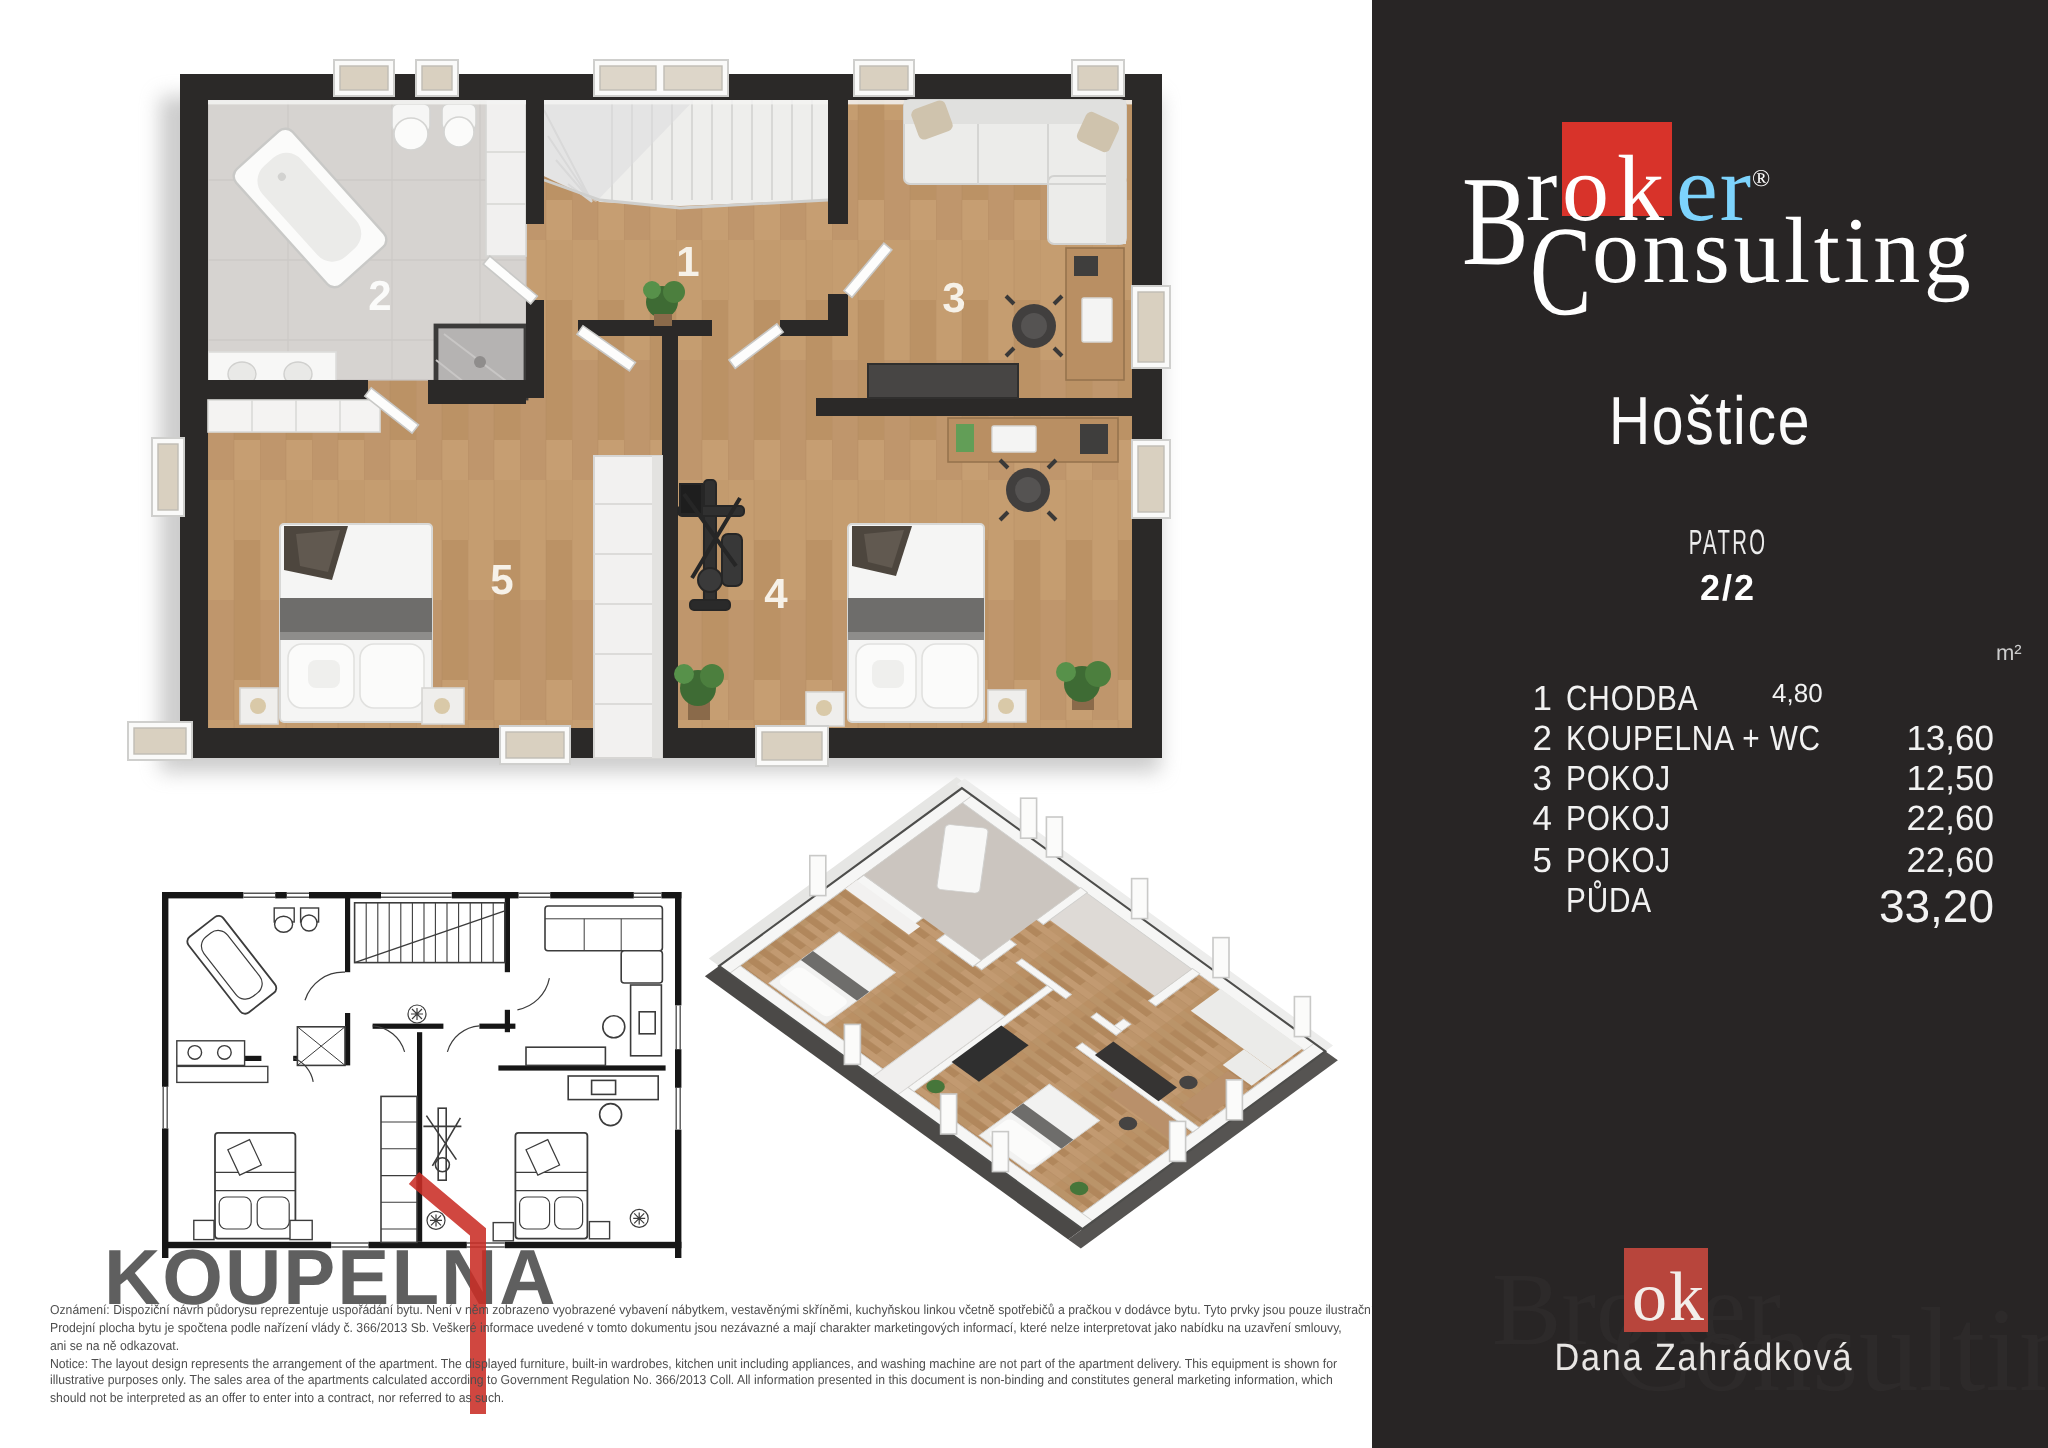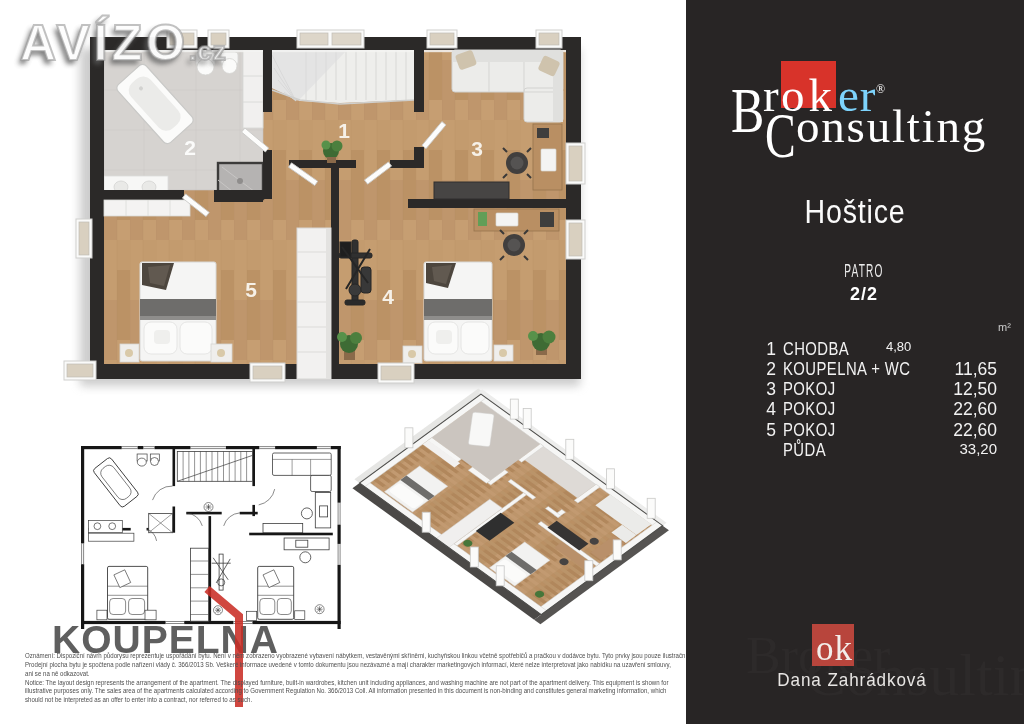--- a/index.html
+++ b/index.html
@@ -541,21 +541,20 @@
 <rect x="647.2" y="498.3" width="8" height="20" fill="#fbfbfa" stroke="#c9c9c7" stroke-width="0.8"></rect>
 <rect x="404.9" y="427.8" width="8" height="20" fill="#fbfbfa" stroke="#c9c9c7" stroke-width="0.8"></rect>
 <rect x="613.2" y="539.9" width="8" height="20" fill="#fbfbfa" stroke="#c9c9c7" stroke-width="0.8"></rect>
 <rect x="584.8" y="560.7" width="8" height="20" fill="#fbfbfa" stroke="#c9c9c7" stroke-width="0.8"></rect>
 <rect x="422.2" y="512.2" width="8" height="20" fill="#fbfbfa" stroke="#c9c9c7" stroke-width="0.8"></rect>
 <rect x="470.3" y="547.0" width="8" height="20" fill="#fbfbfa" stroke="#c9c9c7" stroke-width="0.8"></rect>
 <rect x="496.2" y="565.8" width="8" height="20" fill="#fbfbfa" stroke="#c9c9c7" stroke-width="0.8"></rect>
 </g>
 </svg>
 
-  <div class="abs" id="avizo" style="left:20px;top:14px;font-weight:bold;font-size:50px;color:#fdfdfd;letter-spacing:4px;text-shadow:-3px 4px 5px rgba(95,95,95,0.85);-webkit-text-stroke:2px rgba(150,150,150,0.6);opacity:0.96;">AVÍZO<span style="font-size:26px;color:#ececec;letter-spacing:1px;">.cz</span></div>
 
   <div class="abs" style="left:52px;top:620px;font-weight:bold;font-size:39px;line-height:1;color:rgba(62,62,62,0.83);letter-spacing:1px;">KOUPELNA</div>
 
   <svg class="abs" style="left:195px;top:585px" width="55" height="125" viewBox="0 0 55 125">
     <path d="M 12 4 L 44 31 L 44 122" fill="none" stroke="rgba(201,45,38,0.88)" stroke-width="8"></path>
   </svg>
 
   <div class="abs" style="left:25px;top:652px;width:660px;font-size:6.5px;line-height:8.85px;color:#4e4e4e;white-space:nowrap;transform:scaleX(0.94);transform-origin:0 0;">
     <div>Oznámení: Dispoziční návrh půdorysu reprezentuje uspořádání bytu. Není v něm zobrazeno vyobrazené vybavení nábytkem, vestavěnými skříněmi, kuchyňskou linkou včetně spotřebičů a pračkou v dodávce bytu. Tyto prvky jsou pouze ilustrační.</div>
     <div>Prodejní plocha bytu je spočtena podle nařízení vlády č. 366/2013 Sb. Veškeré informace uvedené v tomto dokumentu jsou nezávazné a mají charakter marketingových informací, které nelze interpretovat jako nabídku na uzavření smlouvy,</div>
@@ -585,33 +584,33 @@
     <div class="abs" style="left:0;top:283.5px;width:356px;text-align:center;font-size:18px;font-weight:bold;color:#fff;letter-spacing:1px;">2/2</div>
 
     <div class="abs" style="left:268px;top:321px;font-size:11px;color:#ccc;margin-left:44px;">m²</div>
 
     <div id="rooms">
       <div class="abs" style="left:70px;top:338.5px;width:20px;text-align:right;font-size:17.5px;color:#f2f2f2;">1</div>
         <div class="abs" style="left:97px;top:338.5px;font-size:17.5px;color:#f2f2f2;letter-spacing:0.5px;transform:scaleX(0.85);transform-origin:0 50%;">CHODBA</div>
         <div class="abs" style="left:200px;top:338.5px;width:111px;text-align:left;font-size:13px;color:#f2f2f2;">4,80</div>
       <div class="abs" style="left:70px;top:358.8px;width:20px;text-align:right;font-size:17.5px;color:#f2f2f2;">2</div>
         <div class="abs" style="left:97px;top:358.8px;font-size:17.5px;color:#f2f2f2;letter-spacing:0.5px;transform:scaleX(0.85);transform-origin:0 50%;">KOUPELNA + WC</div>
-        <div class="abs" style="left:200px;top:358.8px;width:111px;text-align:right;font-size:17.5px;color:#f2f2f2;">11,65</div>
+        <div class="abs" style="left:200px;top:358.8px;width:111px;text-align:right;font-size:17.5px;color:#f2f2f2;">13,60</div>
       <div class="abs" style="left:70px;top:379.1px;width:20px;text-align:right;font-size:17.5px;color:#f2f2f2;">3</div>
         <div class="abs" style="left:97px;top:379.1px;font-size:17.5px;color:#f2f2f2;letter-spacing:0.5px;transform:scaleX(0.85);transform-origin:0 50%;">POKOJ</div>
         <div class="abs" style="left:200px;top:379.1px;width:111px;text-align:right;font-size:17.5px;color:#f2f2f2;">12,50</div>
       <div class="abs" style="left:70px;top:399.4px;width:20px;text-align:right;font-size:17.5px;color:#f2f2f2;">4</div>
         <div class="abs" style="left:97px;top:399.4px;font-size:17.5px;color:#f2f2f2;letter-spacing:0.5px;transform:scaleX(0.85);transform-origin:0 50%;">POKOJ</div>
         <div class="abs" style="left:200px;top:399.4px;width:111px;text-align:right;font-size:17.5px;color:#f2f2f2;">22,60</div>
       <div class="abs" style="left:70px;top:419.7px;width:20px;text-align:right;font-size:17.5px;color:#f2f2f2;">5</div>
         <div class="abs" style="left:97px;top:419.7px;font-size:17.5px;color:#f2f2f2;letter-spacing:0.5px;transform:scaleX(0.85);transform-origin:0 50%;">POKOJ</div>
         <div class="abs" style="left:200px;top:419.7px;width:111px;text-align:right;font-size:17.5px;color:#f2f2f2;">22,60</div>
       <div class="abs" style="left:70px;top:440.0px;width:20px;text-align:right;font-size:17.5px;color:#f2f2f2;"></div>
         <div class="abs" style="left:97px;top:440.0px;font-size:17.5px;color:#f2f2f2;letter-spacing:0.5px;transform:scaleX(0.85);transform-origin:0 50%;">PŮDA</div>
-        <div class="abs" style="left:200px;top:440.0px;width:111px;text-align:right;font-size:15px;color:#f2f2f2;">33,20</div>
+        <div class="abs" style="left:200px;top:440.0px;width:111px;text-align:right;font-size:23px;color:#f2f2f2;">33,20</div>
     </div>
 
     <div id="ghost">
       <span class="abs" style="font-family:'Liberation Serif',serif;color:#2d2a2a;left:60px;top:630px;font-size:52px;line-height:1;">Broker</span>
       <span class="abs" style="font-family:'Liberation Serif',serif;color:#2d2a2a;left:120px;top:645px;font-size:60px;line-height:1;">Consulting</span>
 
       <div class="abs" style="left:126px;top:624px;width:42px;height:42px;background:#b8453c;"></div>
       <span class="abs" style="font-family:'Liberation Serif',serif;color:#f3eeea;left:130px;top:631px;font-size:35px;line-height:1;letter-spacing:1px;">ok</span>
     </div>
 

